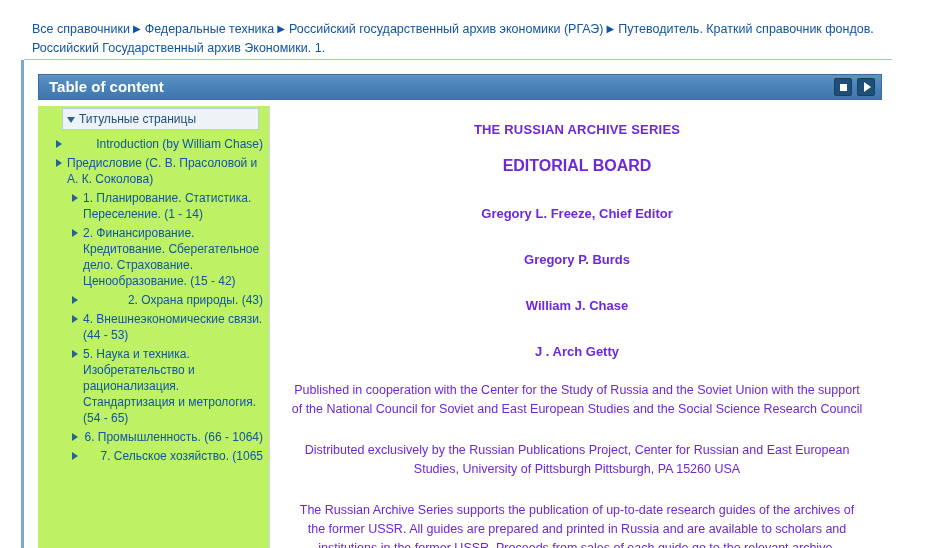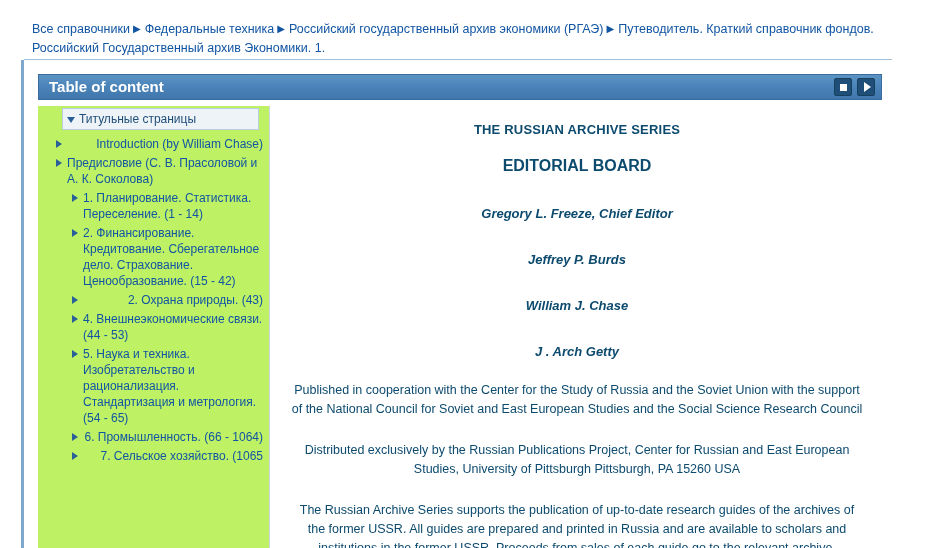--- a/index.html
+++ b/index.html
@@ -151,37 +151,36 @@
   .toc-item .lbl { color: #1155a3; }
   .lvl1 { padding-left: 12px; }
   .lvl2 { padding-left: 28px; }
 
   
   .content {
     position: absolute;
     left: 272px; top: 106px;
     width: 610px; height: 442px;
     overflow: hidden;
-    color: #0c4a6e;
+    color: #6d28d9;
     padding: 6px 18px 0 18px;
   }
   .c-center { text-align: center; }
   .t-title {
     font-size: 13px; font-weight: bold;
     margin: 10px 0 0 0;
     letter-spacing: 0.2px;
   }
   .t-board {
     font-size: 16px; font-weight: bold;
     margin: 20px 0 15px 0;
   }
   .t-name {
     font-size: 13px; font-weight: bold;
     margin: 31px 0 0 0;
-    font-style: italic;
   }
   .t-para {
     font-size: 12.5px;
     line-height: 19px;
     margin: 22px 0 0 0;
     text-align: center;
   }
   .t-para.tight { margin-top: 20px; }
 </style>
 </head>
@@ -263,21 +262,21 @@
         <span class="lbl">7. Сельское хозяйство. (1065</span>
       </div>
 
     </div>
   </div>
 
   <div class="content">
     <div class="t-title c-center">THE RUSSIAN ARCHIVE SERIES</div>
     <div class="t-board c-center">EDITORIAL BOARD</div>
     <div class="t-name c-center">Gregory L. Freeze, Chief Editor</div>
-    <div class="t-name c-center">Jeffrey P. Burds</div>
+    <div class="t-name c-center">Gregory P. Burds</div>
     <div class="t-name c-center">William J. Chase</div>
     <div class="t-name c-center">J . Arch Getty</div>
     <div class="t-para">Published in cooperation with the Center for the Study of Russia and the Soviet Union with the support of the National Council for Soviet and East European Studies and the Social Science Research Council</div>
     <div class="t-para">Distributed exclusively by the Russian Publications Project, Center for Russian and East European Studies, University of Pittsburgh Pittsburgh, PA 15260 USA</div>
     <div class="t-para">The Russian Archive Series supports the publication of up-to-date research guides of the archives of the former USSR. All guides are prepared and printed in Russia and are available to scholars and institutions in the former USSR. Proceeds from sales of each guide go to the relevant archive.</div>
     <div class="t-para tight">All rights reserved. Printed in Russia.</div>
 
   </div>
 
 </div>

